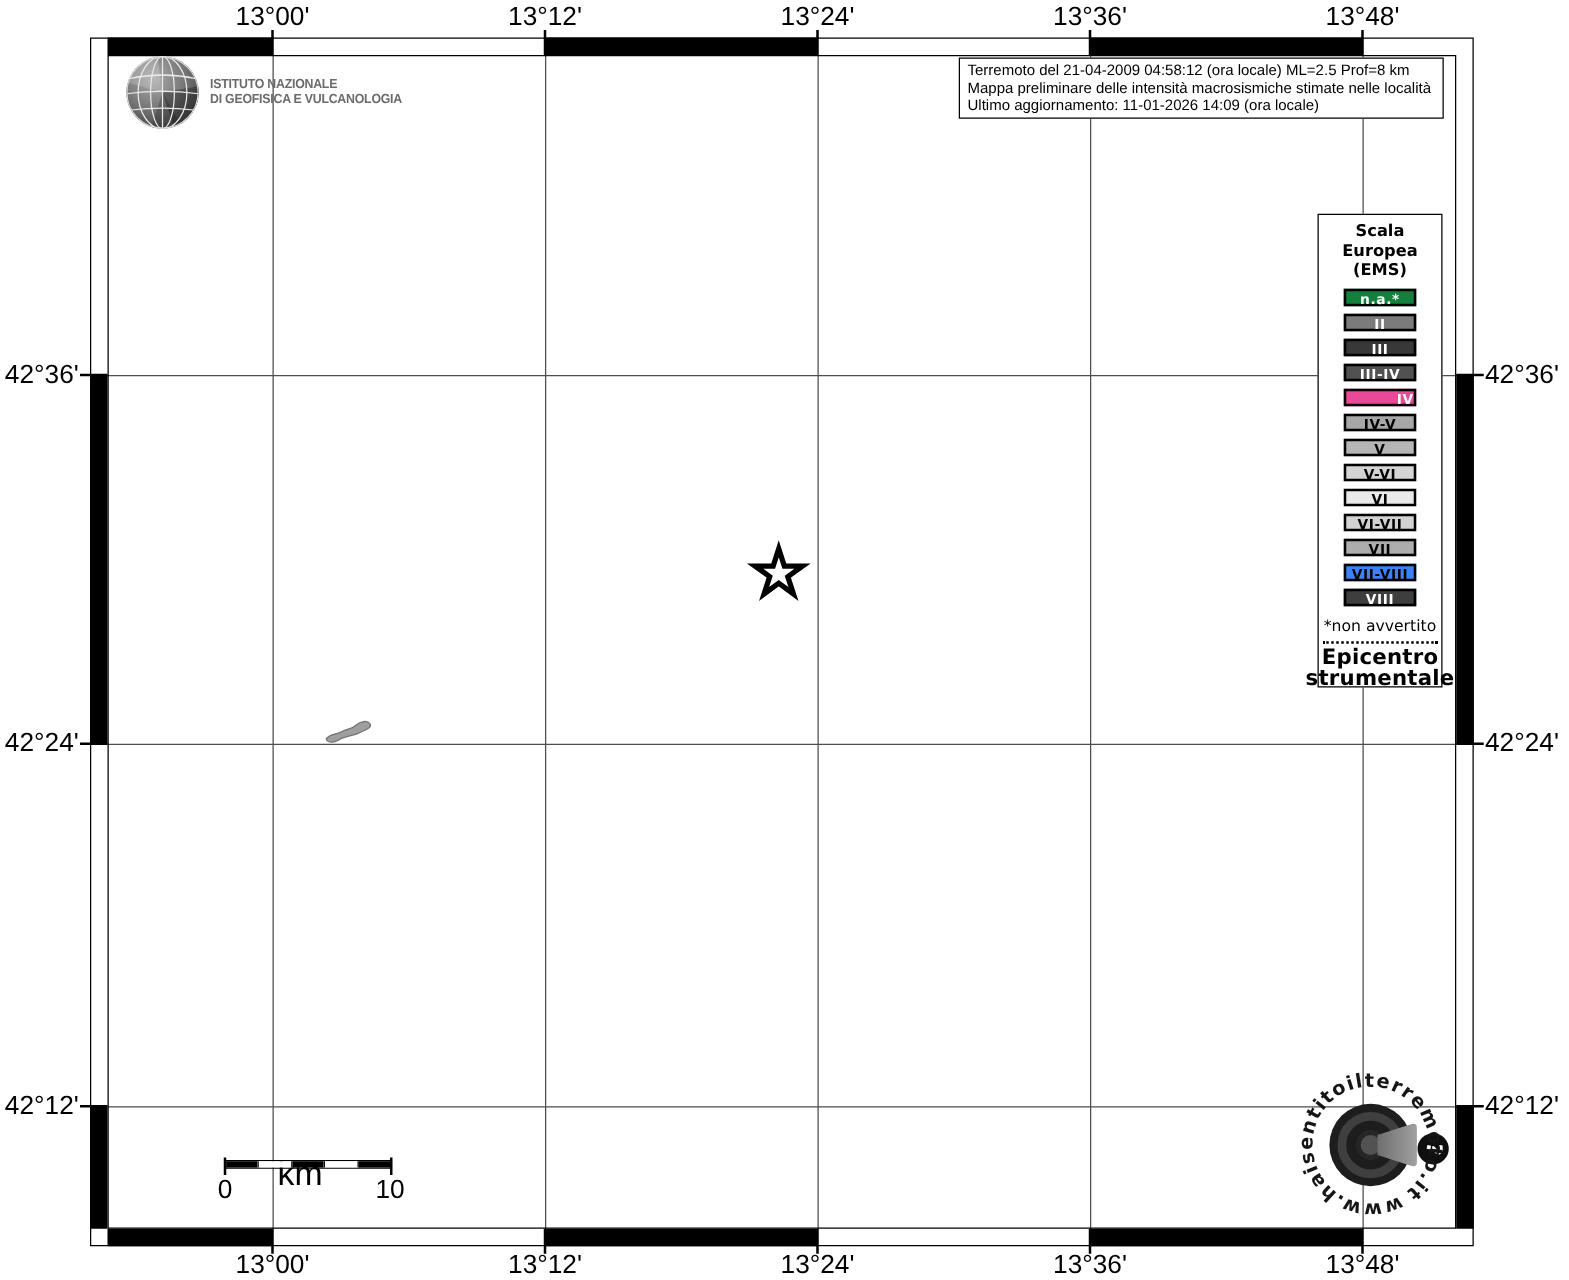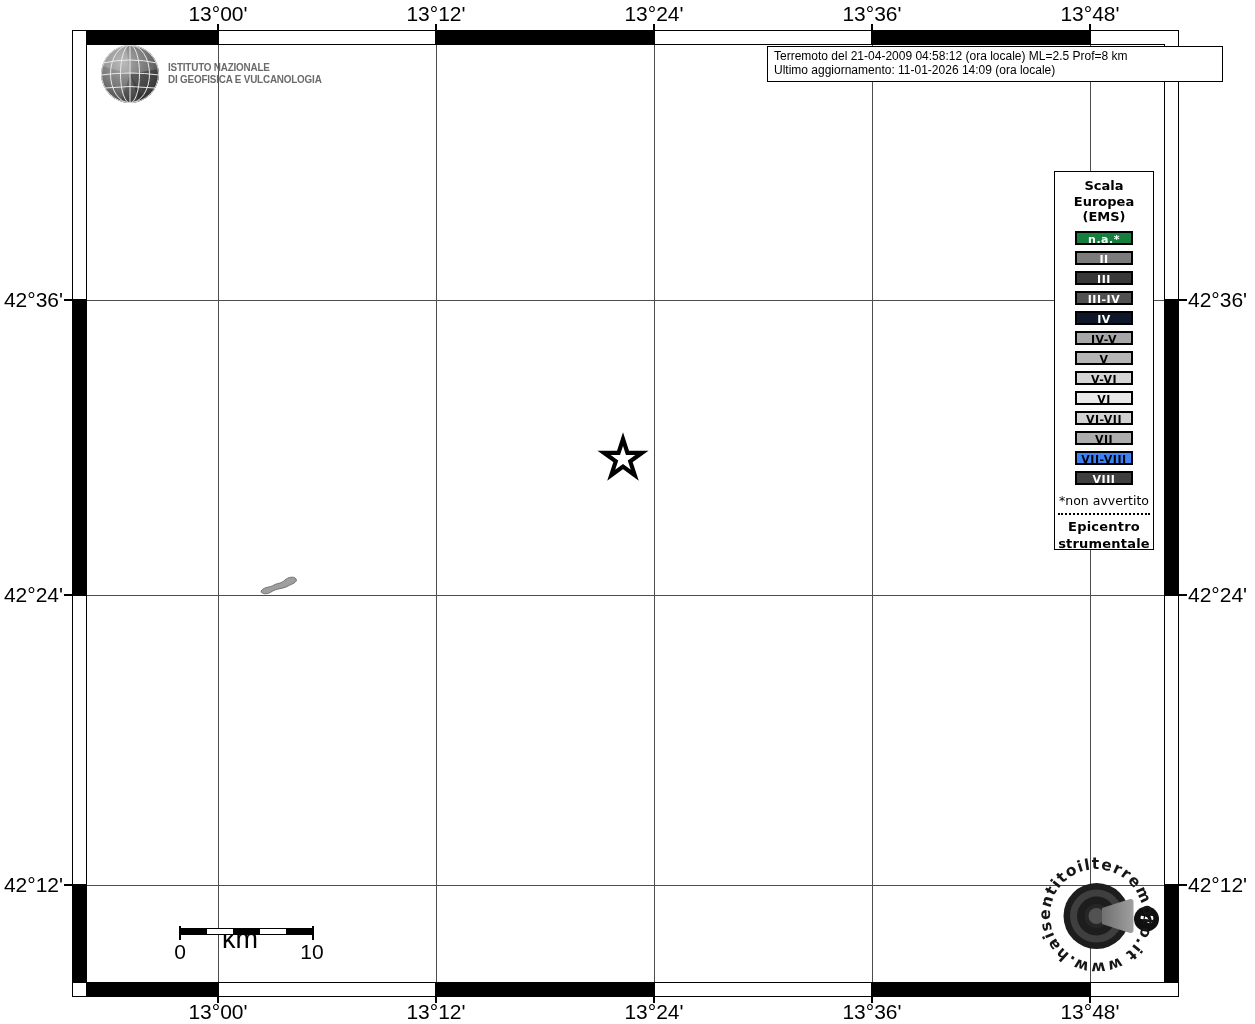--- a/index.html
+++ b/index.html
@@ -25,33 +25,33 @@
   .axlab.bottom { top:1000px; width:120px; text-align:center; }
   .axlab.left { left:0; width:63px; text-align:right; height:26px; line-height:26px; }
   .axlab.right { left:1188px; width:80px; text-align:left; height:26px; line-height:26px; }
 
   
   .ingv-logo { position:absolute; left:99px; top:43px; z-index:5; }
   .ingv-text { position:absolute; left:168px; top:62px; z-index:5; color:#6b6b6b; font-weight:bold;
                font-size:10.5px; line-height:11.5px; letter-spacing:-0.2px; transform:scaleX(0.94); transform-origin:left top; white-space:nowrap; }
 
   
-  .info-box { position:absolute; left:767px; top:46px; width:456px; background:#fff; border:1px solid #000;
+  .info-box { position:absolute; left:767px; top:46px; width:388px; background:#fff; border:1px solid #000;
               padding:3px 6px; z-index:6; font-size:12px; line-height:13.8px; white-space:nowrap; overflow:hidden; }
 
   
   .legend { position:absolute; left:1054px; top:171px; width:100px; height:379px; background:#fff; border:1px solid #000;
             z-index:6; display:flex; flex-direction:column; align-items:center; font-family:"DejaVu Sans", sans-serif; }
   .legend-title { margin-top:6px; font-weight:bold; font-size:13px; line-height:15.5px; text-align:center; }
   .swatches { margin-top:6px; display:flex; flex-direction:column; align-items:center; }
   .swatch { width:58px; height:14px; border:2px solid #000; margin-bottom:6px; font-size:11px; font-weight:bold;
             line-height:13px; text-align:center; letter-spacing:0.5px; }
   .legend-footnote { font-size:12.5px; margin-top:2px; white-space:nowrap; }
   .legend-divider { width:92px; border-top:2px dotted #000; margin-top:5px; }
-  .legend-epi { margin-top:3px; font-weight:bold; font-size:13px; line-height:17px; text-align:center; letter-spacing:0.2px; }
+  .legend-epi { margin-top:3px; font-weight:bold; font-size:17px; line-height:17px; text-align:center; letter-spacing:0.2px; }
   .legend-star { margin-top:2px; }
 
   
   .scalebar-unit { position:absolute; left:222px; top:924px; font-size:27px; z-index:4; }
   .scalebar { position:absolute; left:180px; top:928px; width:133px; height:7px; border:1px solid #000; display:flex; z-index:4; }
   .scalebar .seg { flex:1; }
   .scalebar .seg.b { background:#000; }
   .scalebar .seg.w { background:#fff; border-left:1px solid #000; border-right:1px solid #000; }
   .sb-tick { position:absolute; width:2px; height:14px; background:#000; top:926px; z-index:4; }
   .sb-num { position:absolute; top:940px; font-size:21px; z-index:4; text-align:center; }
@@ -149,20 +149,21 @@
       <circle r="28.5" fill="none" stroke="#d9d9d9" stroke-width="1"></circle>
     </g>
   </svg>
   <div class="ingv-text">
     <div>ISTITUTO NAZIONALE</div>
     <div>DI GEOFISICA E VULCANOLOGIA</div>
   </div>
 
   <div class="info-box">
     <div>Terremoto del 21-04-2009 04:58:12 (ora locale) ML=2.5 Prof=8 km</div>
+    <div>Mappa preliminare delle intensità macrosismiche stimate nelle località</div>
     <div>Ultimo aggiornamento: 11-01-2026 14:09 (ora locale)</div>
   </div>
 
   <svg class="lake-svg" style="left:258px;top:572px;" width="44" height="26" viewBox="0 0 44 26">
     <path d="M3,19 C7,14 12,16 16,13 C19,11 23,12 27,8 C30,5 36,4 38,7 C40,10 34,12 30,14 C25,17 19,16 13,20 C9,22.5 3.5,22.5 3,19 Z" fill="#9e9e9e" stroke="#737373" stroke-width="1"></path>
   </svg>
 
   <svg class="star-svg" style="left:595px;top:431px;" width="56" height="56" viewBox="-28 -28 56 56">
     <path d="M0,-20 L4.47,-6.15 L19.02,-6.18 L7.23,2.35 L11.76,16.18 L0,7.6 L-11.76,16.18 L-7.23,2.35 L-19.02,-6.18 L-4.47,-6.15 Z" fill="#fff" stroke="#000" stroke-width="4.2" stroke-linejoin="miter"></path>
   </svg>
@@ -171,21 +172,21 @@
     <div class="legend-title">
       <div>Scala</div>
       <div>Europea</div>
       <div>(EMS)</div>
     </div>
     <div class="swatches">
       <div class="swatch" style="background-color: #15803d; color: rgb(255, 255, 255);">n.a.*</div>
       <div class="swatch" style="background-color: rgb(123, 123, 123); color: rgb(255, 255, 255);">II</div>
       <div class="swatch" style="background-color: rgb(56, 56, 56); color: rgb(255, 255, 255);">III</div>
       <div class="swatch" style="background-color: rgb(81, 81, 81); color: rgb(255, 255, 255);">III-IV</div>
-      <div class="swatch" style="background-color: #0f172a; color: rgb(255, 255, 255);">IV</div>
+      <div class="swatch" style="background-color: #ec4899; color: rgb(255, 255, 255); text-align: right;">IV</div>
       <div class="swatch" style="background-color: rgb(167, 167, 167); color: rgb(0, 0, 0);">IV-V</div>
       <div class="swatch" style="background-color: rgb(181, 181, 181); color: rgb(0, 0, 0);">V</div>
       <div class="swatch" style="background-color: rgb(212, 212, 212); color: rgb(0, 0, 0);">V-VI</div>
       <div class="swatch" style="background-color: rgb(233, 233, 233); color: rgb(0, 0, 0);">VI</div>
       <div class="swatch" style="background-color: rgb(210, 210, 210); color: rgb(0, 0, 0);">VI-VII</div>
       <div class="swatch" style="background-color: rgb(173, 173, 173); color: rgb(0, 0, 0);">VII</div>
       <div class="swatch" style="background-color: #3b82f6; color: rgb(0, 0, 0);">VII-VIII</div>
       <div class="swatch" style="background-color: rgb(62, 62, 62); color: rgb(255, 255, 255);">VIII</div>
     </div>
     <div class="legend-footnote">*non avvertito</div>

